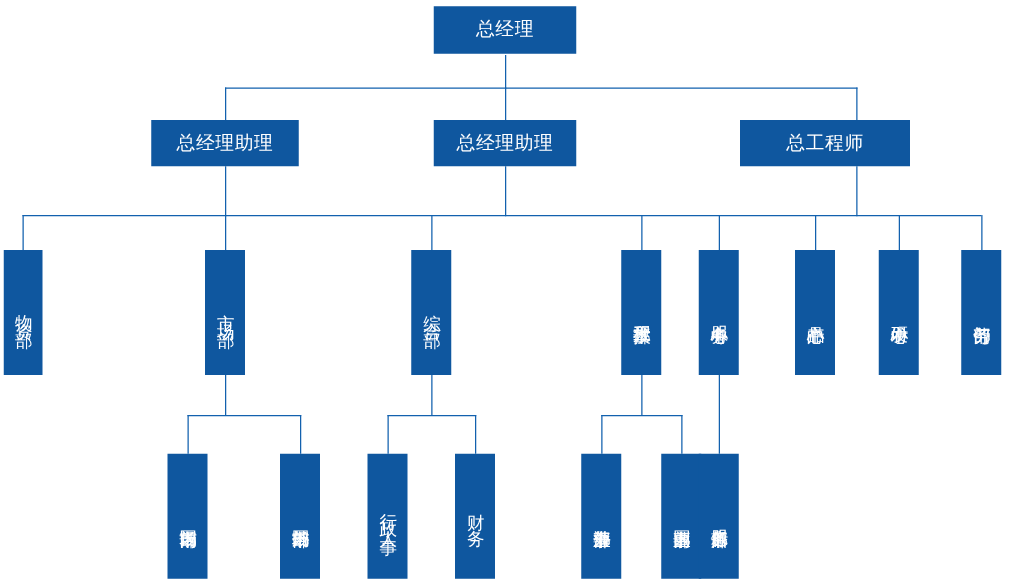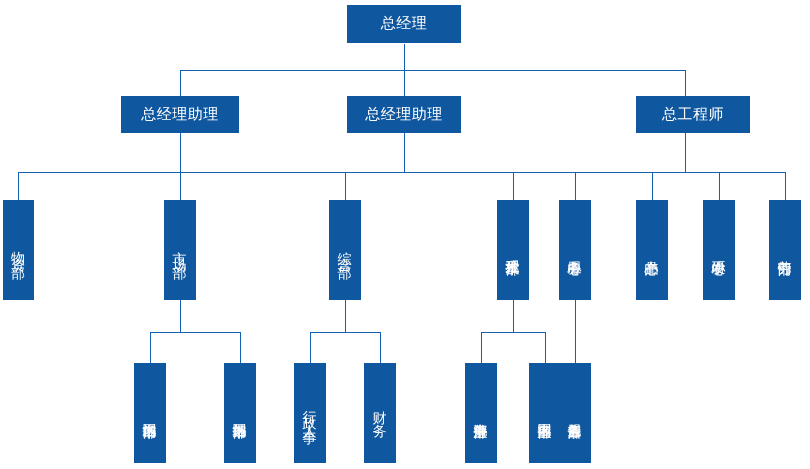--- a/index.html
+++ b/index.html
@@ -103,21 +103,21 @@
   <div class="lh" style="left:481px; top:332px; width:65px;"></div>
   <div class="lv" style="left:481px; top:332px; height:31px;"></div>
   <div class="lv" style="left:545px; top:332px; height:31px;"></div>
 
   <div class="lv" style="left:575px; top:300px; height:63px;"></div>
 
   <div class="node h" style="left:121px; top:96px; width:118px; height:37px;">总经理助理</div>
 
   <div class="node h" style="left:347px; top:5px; width:114px; height:38px;">总经理</div>
   <div class="node h" style="left:347px; top:96px; width:114px; height:37px;">总经理助理</div>
-  <div class="node h" style="left:636px; top:96px; width:114px; height:37px;">总工程师</div>
+  <div class="node h" style="left:592px; top:96px; width:136px; height:37px;">总工程师</div>
 
   <div class="node v loose" style="left:3px; top:200px; width:31px; height:100px;">物资部</div>
   <div class="node v loose" style="left:164px; top:200px; width:32px; height:100px;">市场部</div>
   <div class="node v loose" style="left:329px; top:200px; width:32px; height:100px;">综合部</div>
   <div class="node v tight" style="left:497px; top:200px; width:32px; height:100px;">工程技术部</div>
   <div class="node v tight" style="left:559px; top:200px; width:32px; height:100px;">服务中心</div>
   <div class="node v tight" style="left:636px; top:200px; width:32px; height:100px;">产品中心</div>
   <div class="node v tight" style="left:703px; top:200px; width:32px; height:100px;">研发中心</div>
   <div class="node v tight" style="left:769px; top:200px; width:32px; height:100px;">劳务部门</div>
 

